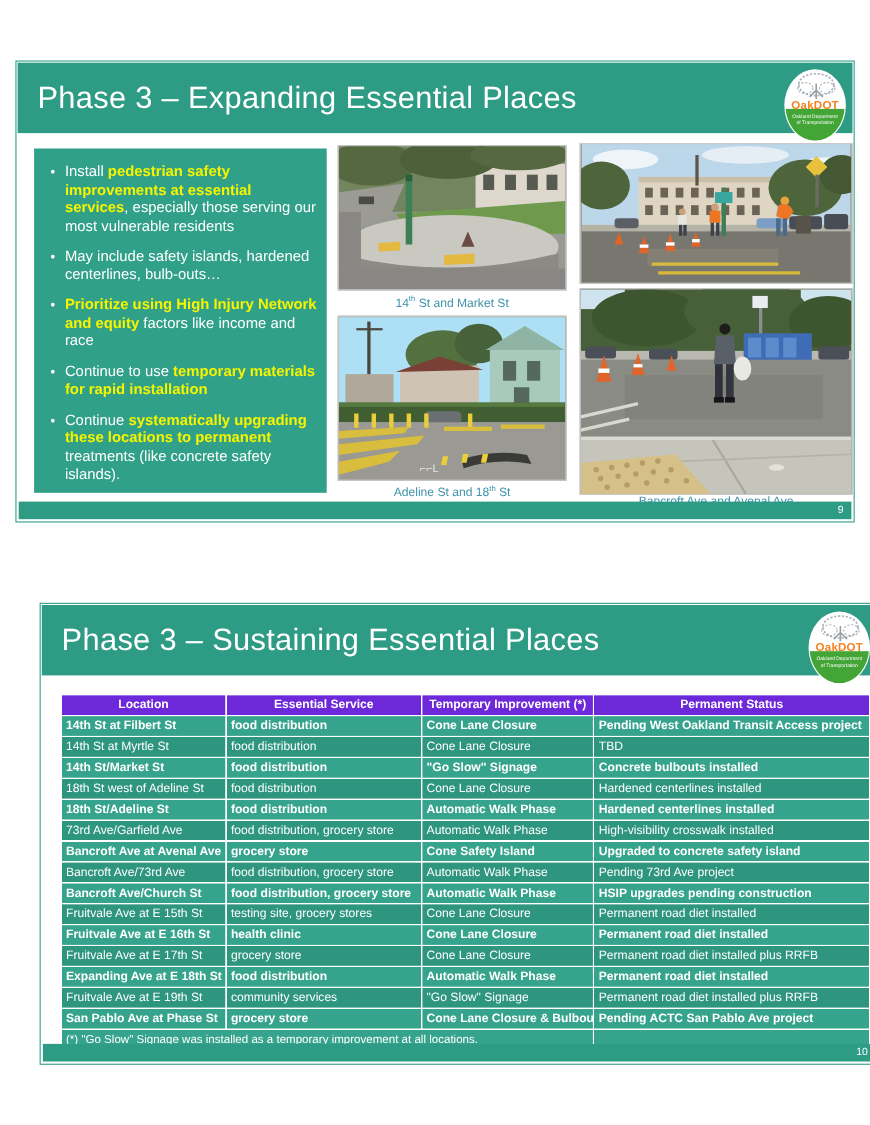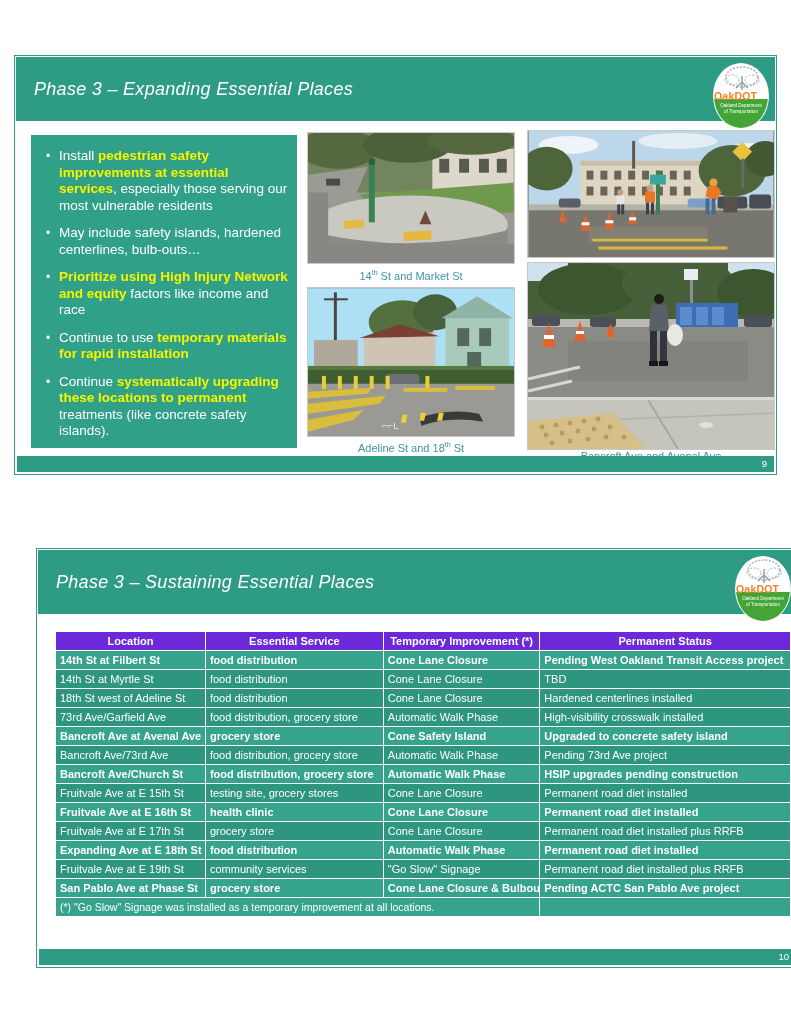--- a/index.html
+++ b/index.html
@@ -13,33 +13,32 @@
     background:#ffffff; border:1.5px solid #2f9e88;
   }
   #slide1 { top:55px; }
   #slide2 { top:548px;margin-left:22px; }
   .slide-header {
     position:absolute; top:1px; left:1px; right:1px; height:64px;
     background:#2e9b85;
   }
   .slide-title {
     position:absolute; left:18px; top:50%; transform:translateY(-50%);
-    color:#ffffff; font-size:18px; font-weight:400; letter-spacing:0.3px;
+    color:#ffffff; font-size:28px; font-weight:400; letter-spacing:0.3px;
     white-space:nowrap;
-    font-style:italic;
   }
   .logo {
     position:absolute; right:7px; top:7px; width:56px; height:66px; z-index:6;
     border-radius:50% / 50%; background:#ffffff; overflow:hidden;
     border:1px solid rgba(255,255,255,0.85);
   }
   .logo .logo-green { position:absolute; left:0; right:0; bottom:0; height:46%; background:#43a536; }
   .logo .logo-tree { position:absolute; top:2px; left:6px; width:44px; height:26px; }
   .logo .logo-name {
-    position:absolute; top:26px; left:0; right:0; text-align:left;
+    position:absolute; top:26px; left:0; right:0; text-align:center;
     color:#f5821f; font-weight:bold; font-size:10.5px; letter-spacing:0.2px;
   }
   .logo .logo-sub {
     position:absolute; top:39px; left:0; right:0; text-align:center;
     color:#ffffff; font-size:4.5px; line-height:5.5px;
   }
   .page-strip {
     position:absolute; left:2px; right:2px; bottom:2px; height:16px;
     background:#2e9b85; color:#ffffff; font-size:9.5px; line-height:16px;
     text-align:right; padding-right:7px;
@@ -392,24 +391,36 @@
           <td>food distribution</td>
           <td>Cone Lane Closure</td>
           <td>Pending West Oakland Transit Access project</td>
         </tr>
         <tr class="even">
           <td>14th St at Myrtle St</td>
           <td>food distribution</td>
           <td>Cone Lane Closure</td>
           <td>TBD</td>
         </tr>
+        <tr class="odd">
+          <td>14th St/Market St</td>
+          <td>food distribution</td>
+          <td>"Go Slow" Signage</td>
+          <td>Concrete bulbouts installed</td>
+        </tr>
         <tr class="even">
           <td>18th St west of Adeline St</td>
           <td>food distribution</td>
           <td>Cone Lane Closure</td>
+          <td>Hardened centerlines installed</td>
+        </tr>
+        <tr class="odd">
+          <td>18th St/Adeline St</td>
+          <td>food distribution</td>
+          <td>Automatic Walk Phase</td>
           <td>Hardened centerlines installed</td>
         </tr>
         <tr class="even">
           <td>73rd Ave/Garfield Ave</td>
           <td>food distribution, grocery store</td>
           <td>Automatic Walk Phase</td>
           <td>High-visibility crosswalk installed</td>
         </tr>
         <tr class="odd">
           <td>Bancroft Ave at Avenal Ave</td>

